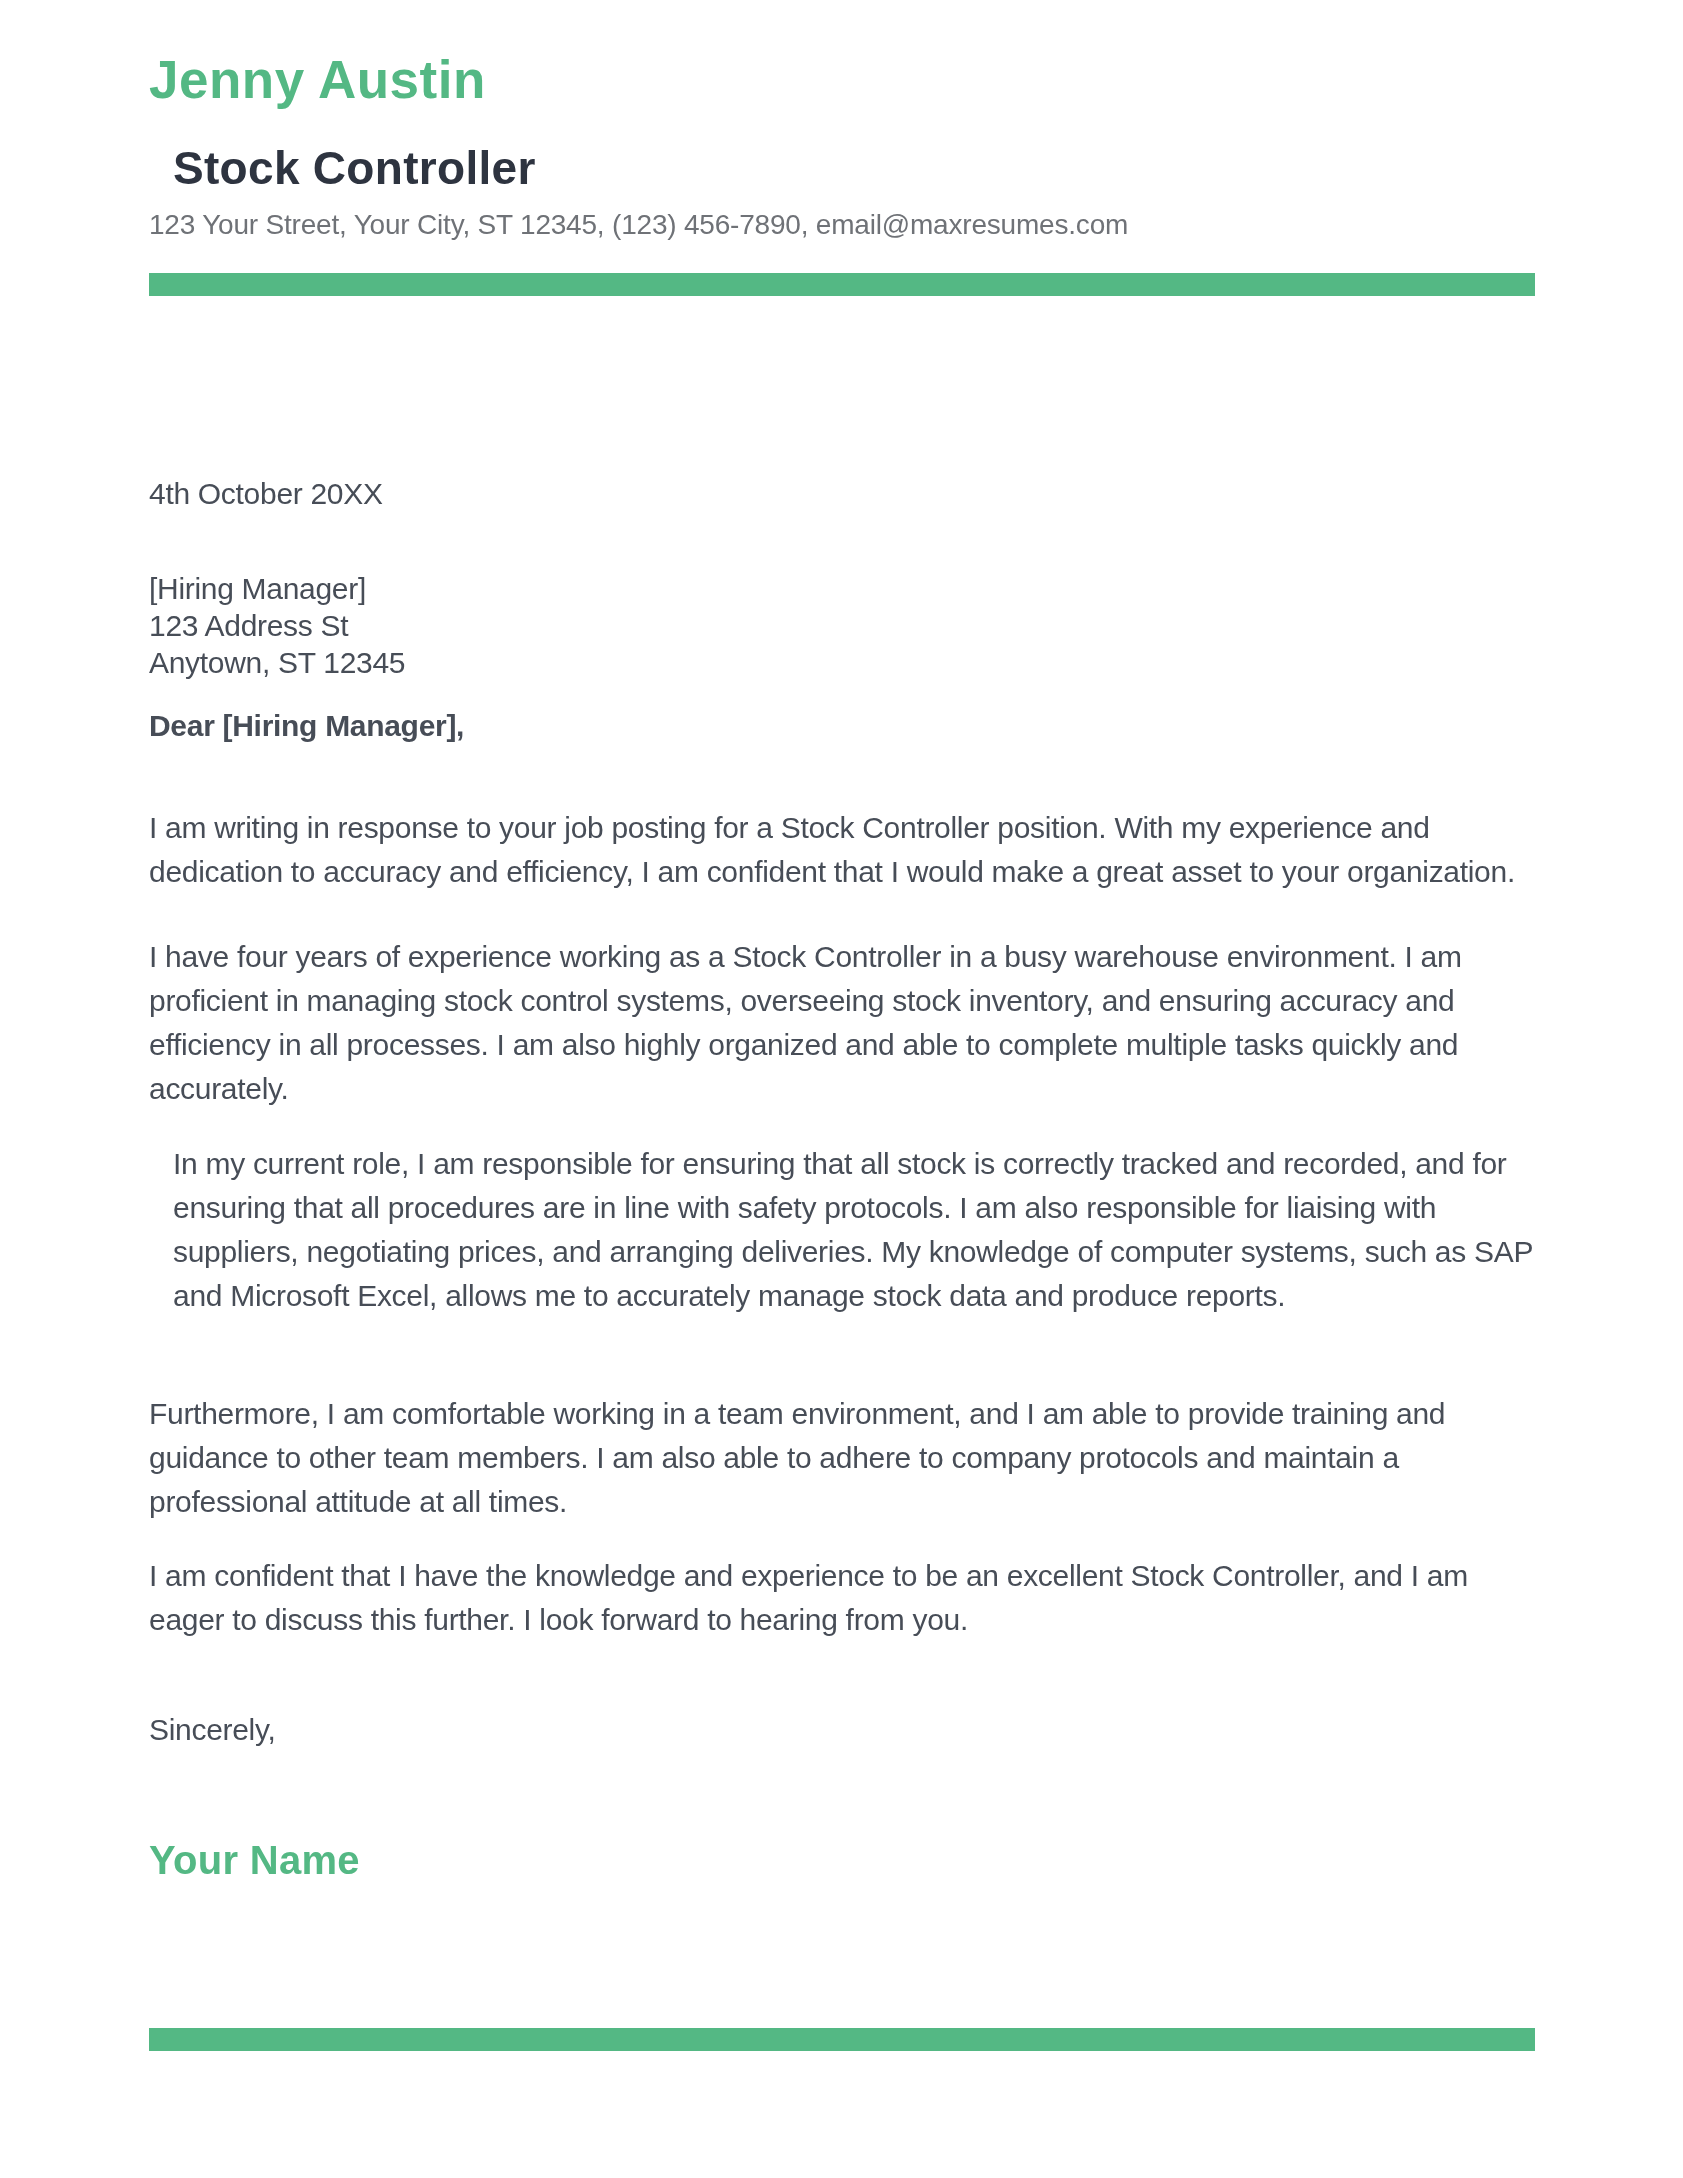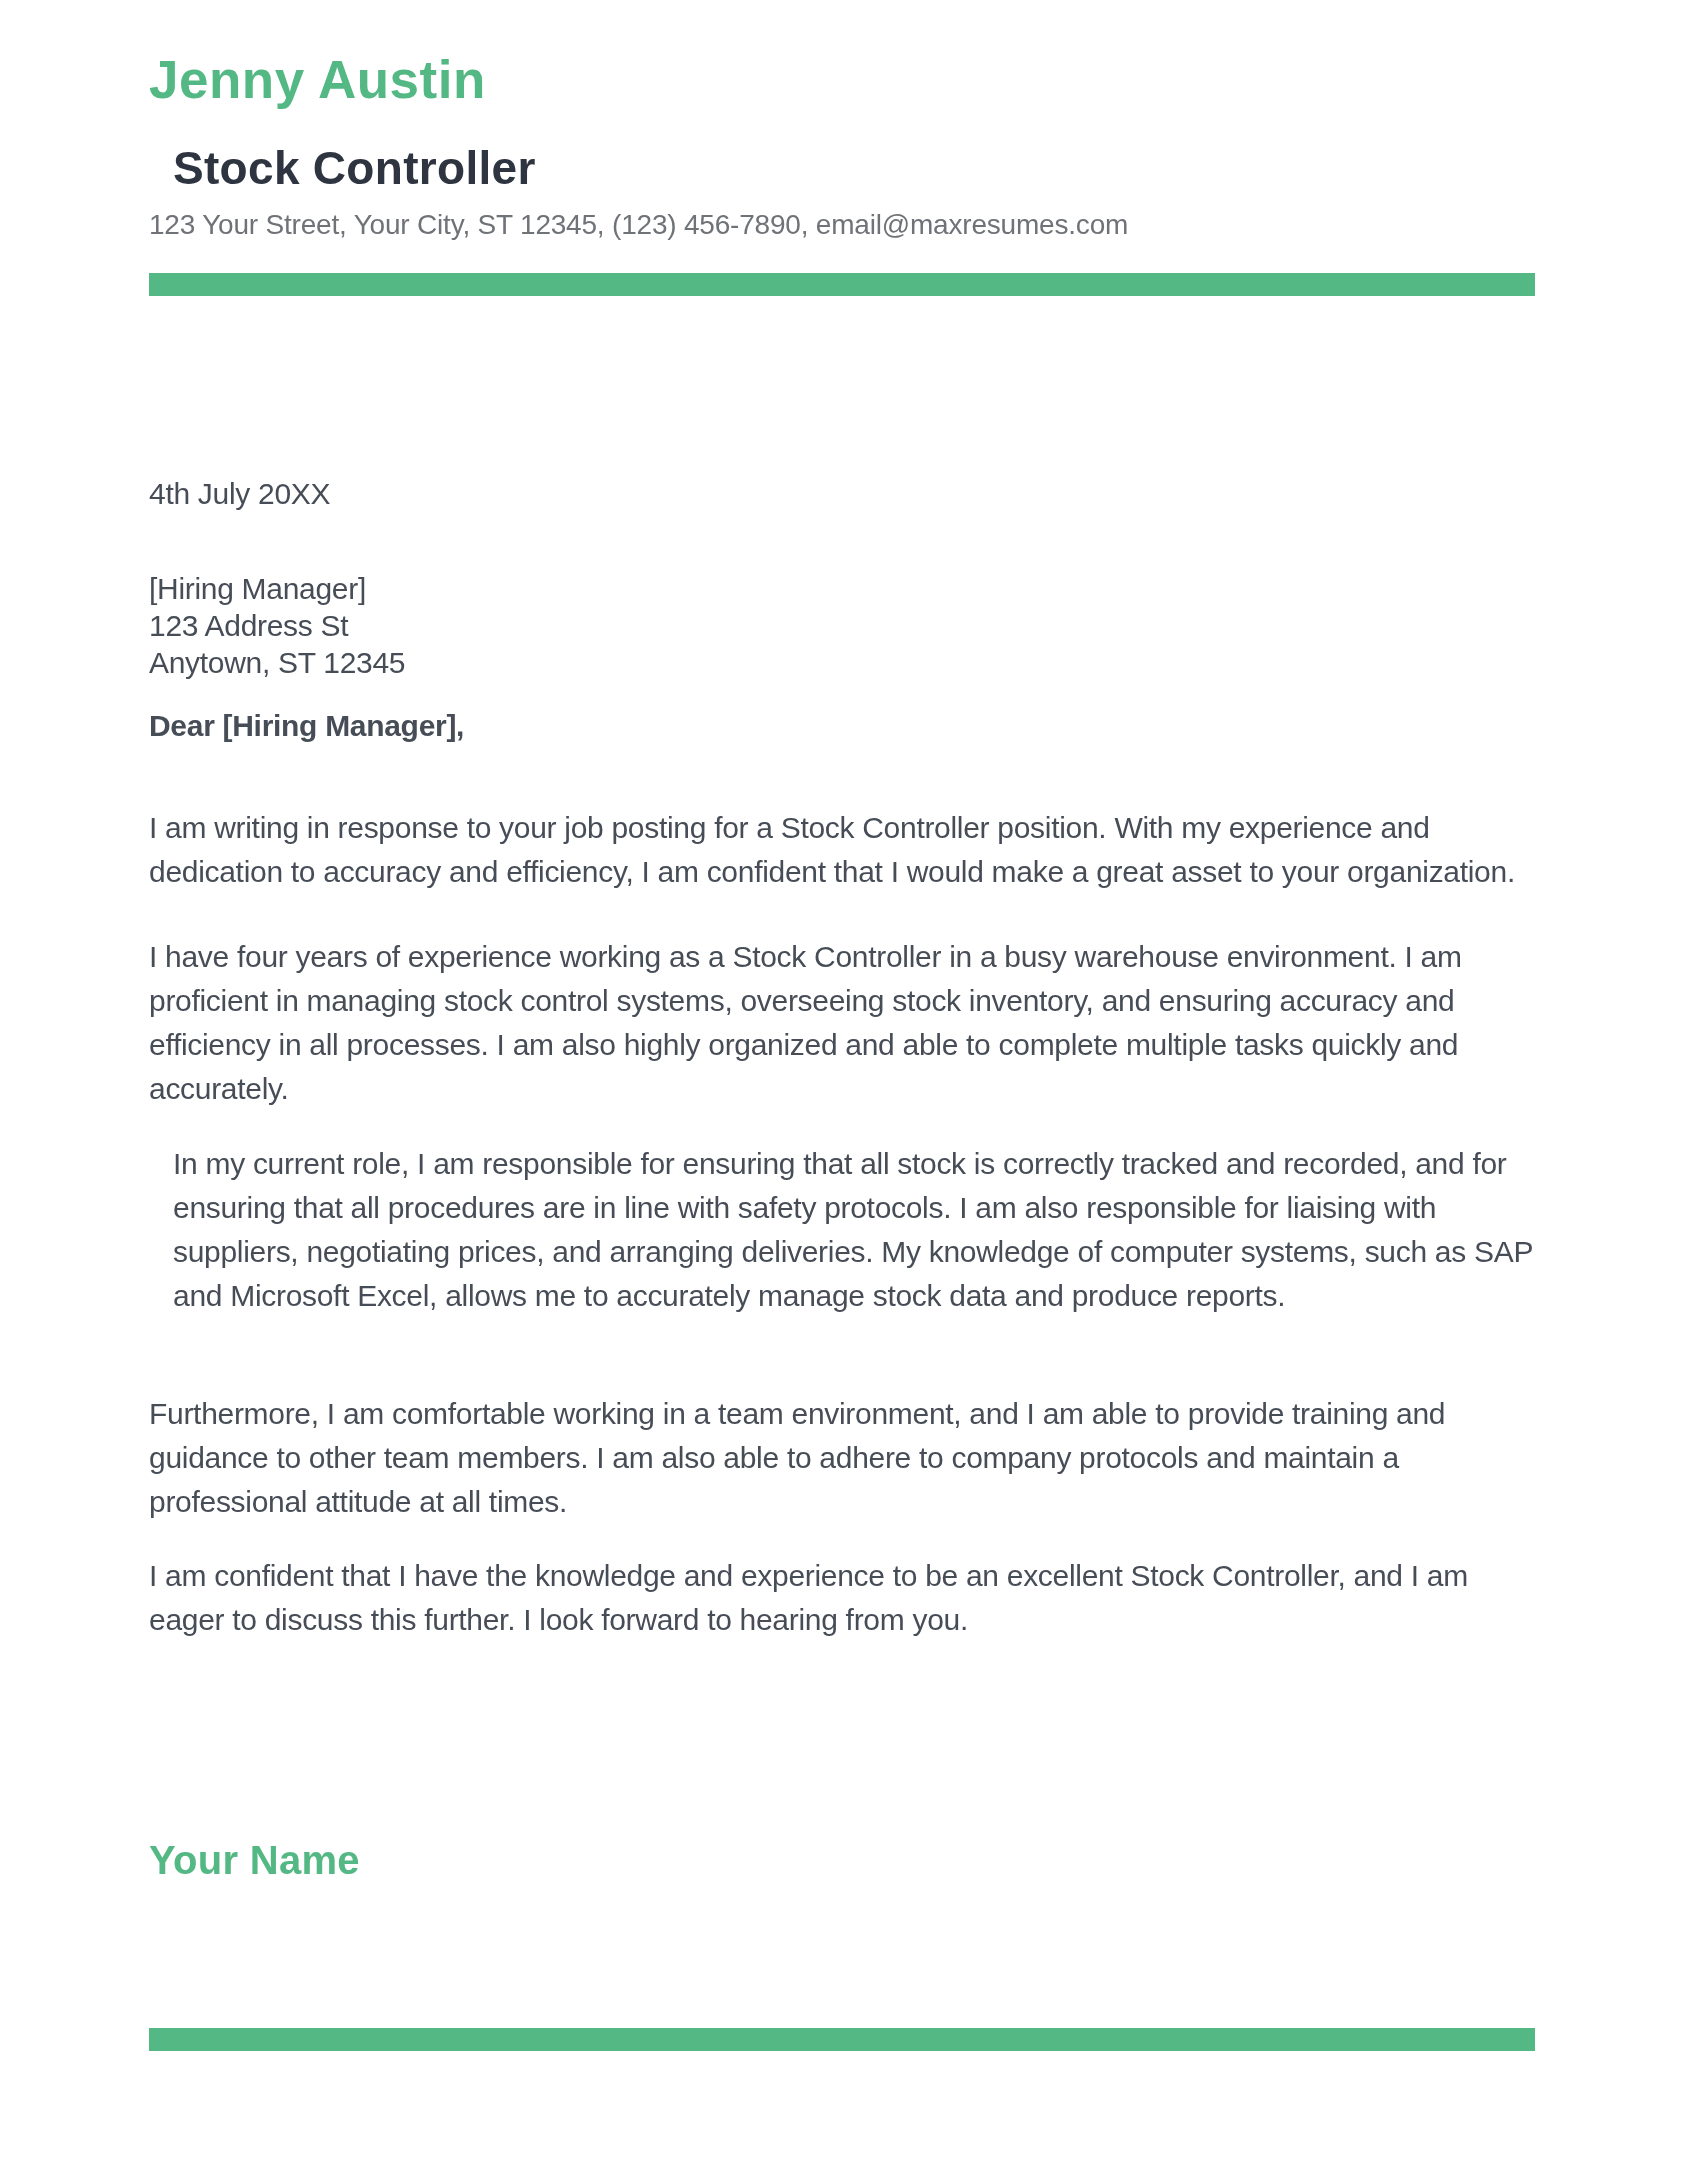--- a/index.html
+++ b/index.html
@@ -83,39 +83,40 @@
 <div class="page">
 
   <h1 class="abs author-name">Jenny Austin</h1>
 
   <h2 class="abs job-title">Stock Controller</h2>
 
   <div class="abs contact-line">123 Your Street, Your City, ST 12345, (123) 456-7890, email@maxresumes.com</div>
 
   <div class="accent-bar top"></div>
 
-  <div class="abs body-text date-line">4th July 20XX</div>
+  <div class="abs body-text date-line">4th October 20XX</div>
 
   <div class="abs body-text recipient-block">
     <div>[Hiring Manager]</div>
     <div>123 Address St</div>
     <div>Anytown, ST 12345</div>
   </div>
 
   <div class="abs body-text salutation">Dear [Hiring Manager],</div>
 
   <p class="abs body-text para-1">I am writing in response to your job posting for a Stock Controller position. With my experience and dedication to accuracy and efficiency, I am confident that I would make a great asset to your organization.</p>
 
   <p class="abs body-text para-2">I have four years of experience working as a Stock Controller in a busy warehouse environment. I am proficient in managing stock control systems, overseeing stock inventory, and ensuring accuracy and efficiency in all processes. I am also highly organized and able to complete multiple tasks quickly and accurately.</p>
 
   <p class="abs body-text para-3">In my current role, I am responsible for ensuring that all stock is correctly tracked and recorded, and for ensuring that all procedures are in line with safety protocols. I am also responsible for liaising with suppliers, negotiating prices, and arranging deliveries. My knowledge of computer systems, such as SAP and Microsoft Excel, allows me to accurately manage stock data and produce reports.</p>
 
   <p class="abs body-text para-4">Furthermore, I am comfortable working in a team environment, and I am able to provide training and guidance to other team members. I am also able to adhere to company protocols and maintain a professional attitude at all times.</p>
 
   <p class="abs body-text para-5">I am confident that I have the knowledge and experience to be an excellent Stock Controller, and I am eager to discuss this further. I look forward to hearing from you.</p>
 
+  <div class="abs body-text closing">Sincerely,</div>
 
   <div class="abs signature-name">Your Name</div>
 
   <div class="accent-bar bottom"></div>
 
 </div>
 
 
 </body></html>

